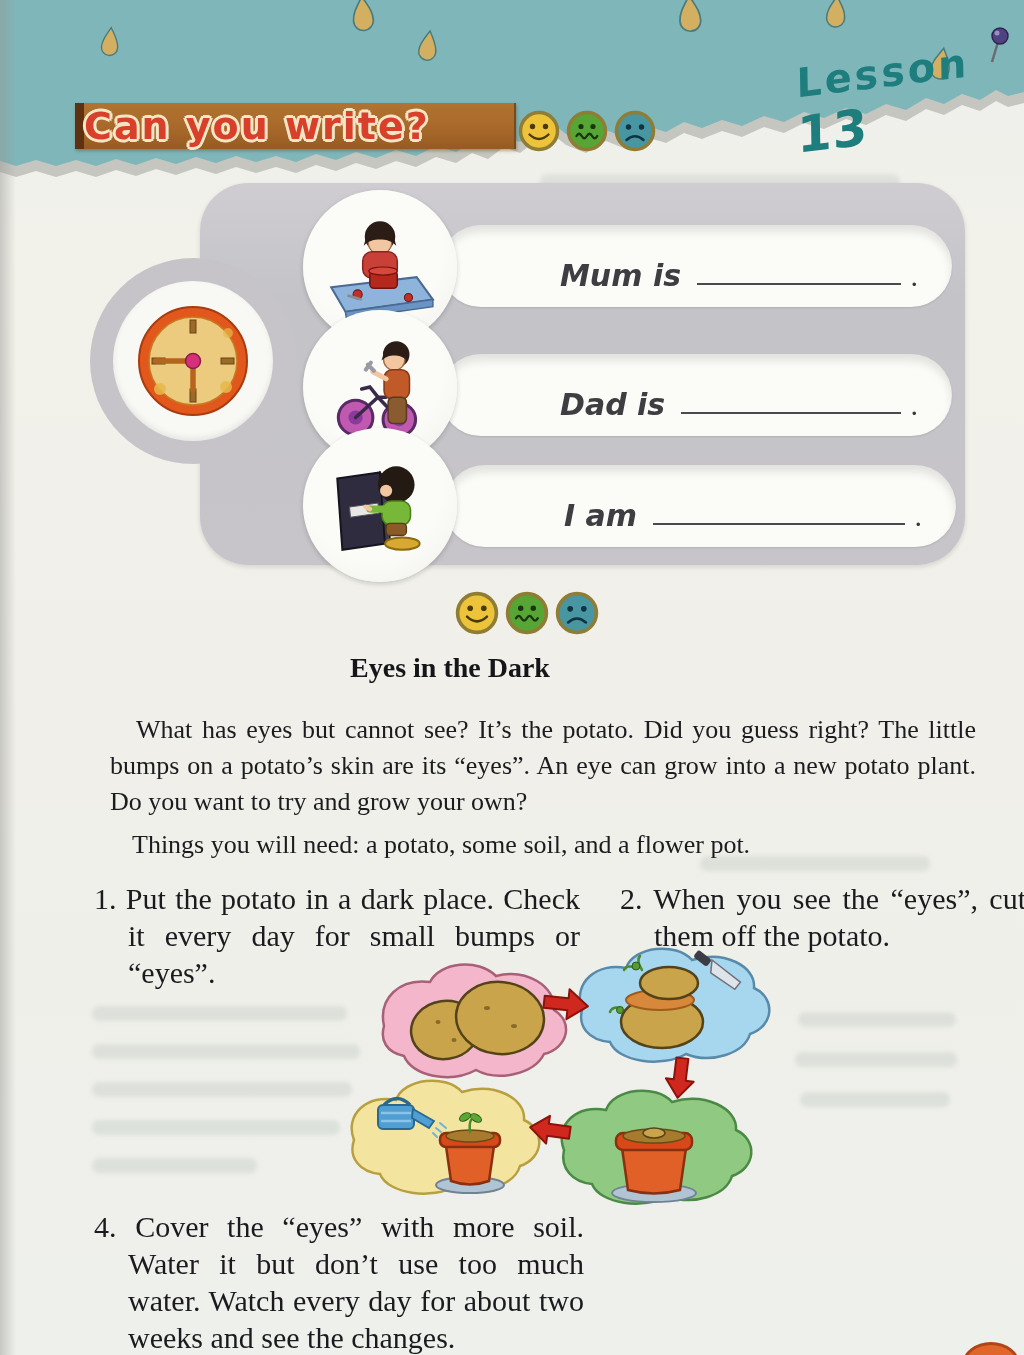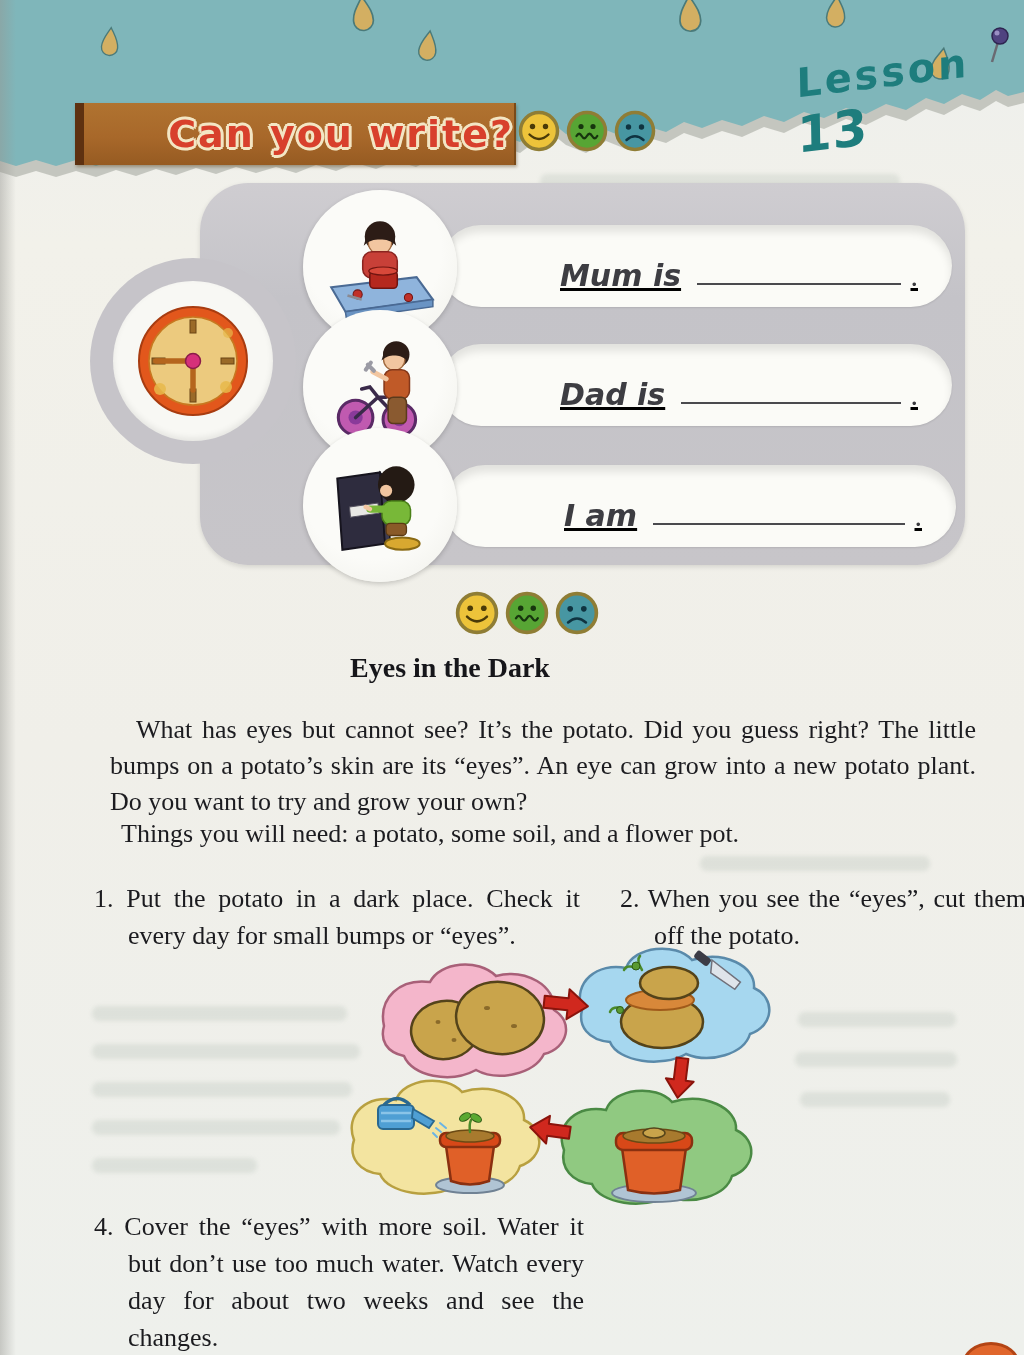--- a/index.html
+++ b/index.html
@@ -14,25 +14,25 @@
   .band{position:absolute;left:0;top:0;width:1024px;height:260px;z-index:1;}
   .lesson{
     position:absolute;left:796px;top:46px;width:240px;z-index:3;
     color:#1e7d7d;font-family:"DejaVu Sans",sans-serif;font-weight:bold;
     transform:rotate(-7deg) skewX(-6deg);letter-spacing:3px;
   }
   .lesson .word{font-size:40px;}
   .lesson .num{font-size:50px;letter-spacing:1px;}
   
   .banner{
-    position:absolute;height:62px;z-index:5;
+    position:absolute;height:46px;z-index:5;
     background:linear-gradient(180deg,#b07330 0%,#a8682a 55%,#965b22 100%);
     border-left:9px solid #5e3110;border-right:2px solid #7a4a18;
     box-shadow:1px 2px 3px rgba(90,60,20,.4);
-    display:flex;align-items:center;justify-content:flex-end;
+    display:flex;align-items:center;justify-content:flex-start;
   }
   .banner span{
     font-family:"DejaVu Sans",sans-serif;font-weight:bold;font-size:38px;color:#d8402c;
     letter-spacing:2px;white-space:nowrap;
     text-shadow:
       -2px -2px 0 #f3e6c4, 2px -2px 0 #f3e6c4,-2px 2px 0 #f3e6c4, 2px 2px 0 #f3e6c4,
       -3px 0 0 #f3e6c4, 3px 0 0 #f3e6c4, 0 -3px 0 #f3e6c4, 0 3px 0 #f3e6c4;
   }
   .banner-write{left:75px;top:103px;width:430px;}
   .banner-do{left:63px;top:584px;width:378px;}
@@ -46,33 +46,33 @@
   .clock-bump{position:absolute;left:90px;top:258px;width:206px;height:206px;border-radius:50%;
     background:#c6c4c9;z-index:2;}
   .clock-ring{position:absolute;left:113px;top:281px;width:160px;height:160px;border-radius:50%;
     background:#f8f8f4;z-index:3;box-shadow:inset 0 -3px 6px rgba(0,0,0,.08);}
   .clock-svg{position:absolute;left:133px;top:301px;z-index:4;}
   .row-circle{position:absolute;width:154px;height:154px;border-radius:50%;z-index:4;
     background:radial-gradient(circle at 45% 40%,#fbfbf8 55%,#efefe9);
     box-shadow:0 2px 5px rgba(0,0,0,.18);display:flex;align-items:center;justify-content:center;}
   .pill{position:absolute;height:82px;border-radius:42px;z-index:3;
     background:#fbfbf7;box-shadow:inset 0 7px 9px rgba(0,0,0,.10),0 1px 2px rgba(0,0,0,.10);
-    display:flex;align-items:flex-end;padding:0 34px 16px 120px;box-sizing:border-box;text-decoration:underline;}
+    display:flex;align-items:flex-end;padding:0 34px 16px 120px;box-sizing:border-box;}
   .pill .lbl{font-family:"DejaVu Sans",sans-serif;font-style:oblique;font-weight:bold;
     font-size:30px;color:#3d3d42;white-space:nowrap;line-height:1;}
   .pill .blank{flex:1;border-bottom:2.5px solid #4a4a4e;margin:0 10px 6px 16px;height:30px;}
   .pill .dot{font-size:30px;color:#3a3a3e;line-height:1;}
   
   .title{position:absolute;left:0;top:652px;width:900px;text-align:center;z-index:5;
     font-weight:bold;font-size:28px;color:#16161a;}
   .intro{position:absolute;left:94px;top:696px;width:866px;z-index:5;margin:16px;
     font-size:26px;line-height:36px;color:#1c1c20;text-align:justify;text-indent:26px;}
-  .materials{position:absolute;left:120px;top:818px;z-index:5;margin:1px;
+  .materials{position:absolute;left:120px;top:818px;z-index:5;margin:12px;
     font-size:26px;color:#1c1c20;}
-  .step{position:absolute;z-index:5;margin:0;font-size:26px;line-height:37px;color:#1b1b1f;
+  .step{position:absolute;z-index:5;margin:0;font-size:30px;line-height:37px;color:#1b1b1f;
     text-align:justify;padding-left:34px;text-indent:-34px;font-family:Liberation Serif, serif;}
   .step-1{left:94px;top:880px;width:452px;}
   .step-2{left:584px;top:880px;width:372px;margin-left:36px;}
   .step-4{left:94px;top:1208px;width:456px;}
   .step-3{left:580px;top:1208px;width:378px;}
   
   .sequence{position:absolute;left:282px;top:942px;z-index:4;}
   
   .ghost{position:absolute;height:15px;border-radius:7px;z-index:1;
     background:rgba(128,148,138,.16);filter:blur(2px);}
@@ -165,21 +165,21 @@
       <polygon points="12,80 96,70 112,92 26,104" fill="#8fb4dc" stroke="#4a6a94" stroke-width="2"></polygon>
       <polygon points="26,104 112,92 112,99 27,111" fill="#6a94c4" stroke="#4a6a94" stroke-width="1.5"></polygon>
       <rect x="50" y="64" width="27" height="17" rx="4" fill="#b5281e" stroke="#701410" stroke-width="1.5"></rect>
       <ellipse cx="63" cy="64" rx="14" ry="4" fill="#d8483a" stroke="#701410" stroke-width="1.2"></ellipse>
       <circle cx="38" cy="87" r="4.5" fill="#c03028" stroke="#701410"></circle>
       <circle cx="88" cy="90" r="4" fill="#c03028" stroke="#701410"></circle>
       <line x1="28" y1="88" x2="42" y2="92" stroke="#8a8a92" stroke-width="2.5"></line>
     </svg>
   </div>
 
-  <div class="pill" style="left:440px;top:344px;width:512px;">
+  <div class="pill" style="left:440px;top:354px;width:512px;">
     <span class="lbl">Dad is</span>
     <span class="blank"></span>
     <span class="dot">.</span>
   </div>
   <div class="row-circle" style="left:303px;top:310px;">
     <svg width="122" height="122" viewBox="0 0 120 120">
       <circle cx="36" cy="90" r="17" fill="#c05ab0" stroke="#5a2a66" stroke-width="3"></circle>
       <circle cx="36" cy="90" r="7" fill="#8a3a9a"></circle>
       <circle cx="79" cy="92" r="16" fill="#c05ab0" stroke="#5a2a66" stroke-width="3"></circle>
       <circle cx="79" cy="92" r="6.5" fill="#8a3a9a"></circle>

